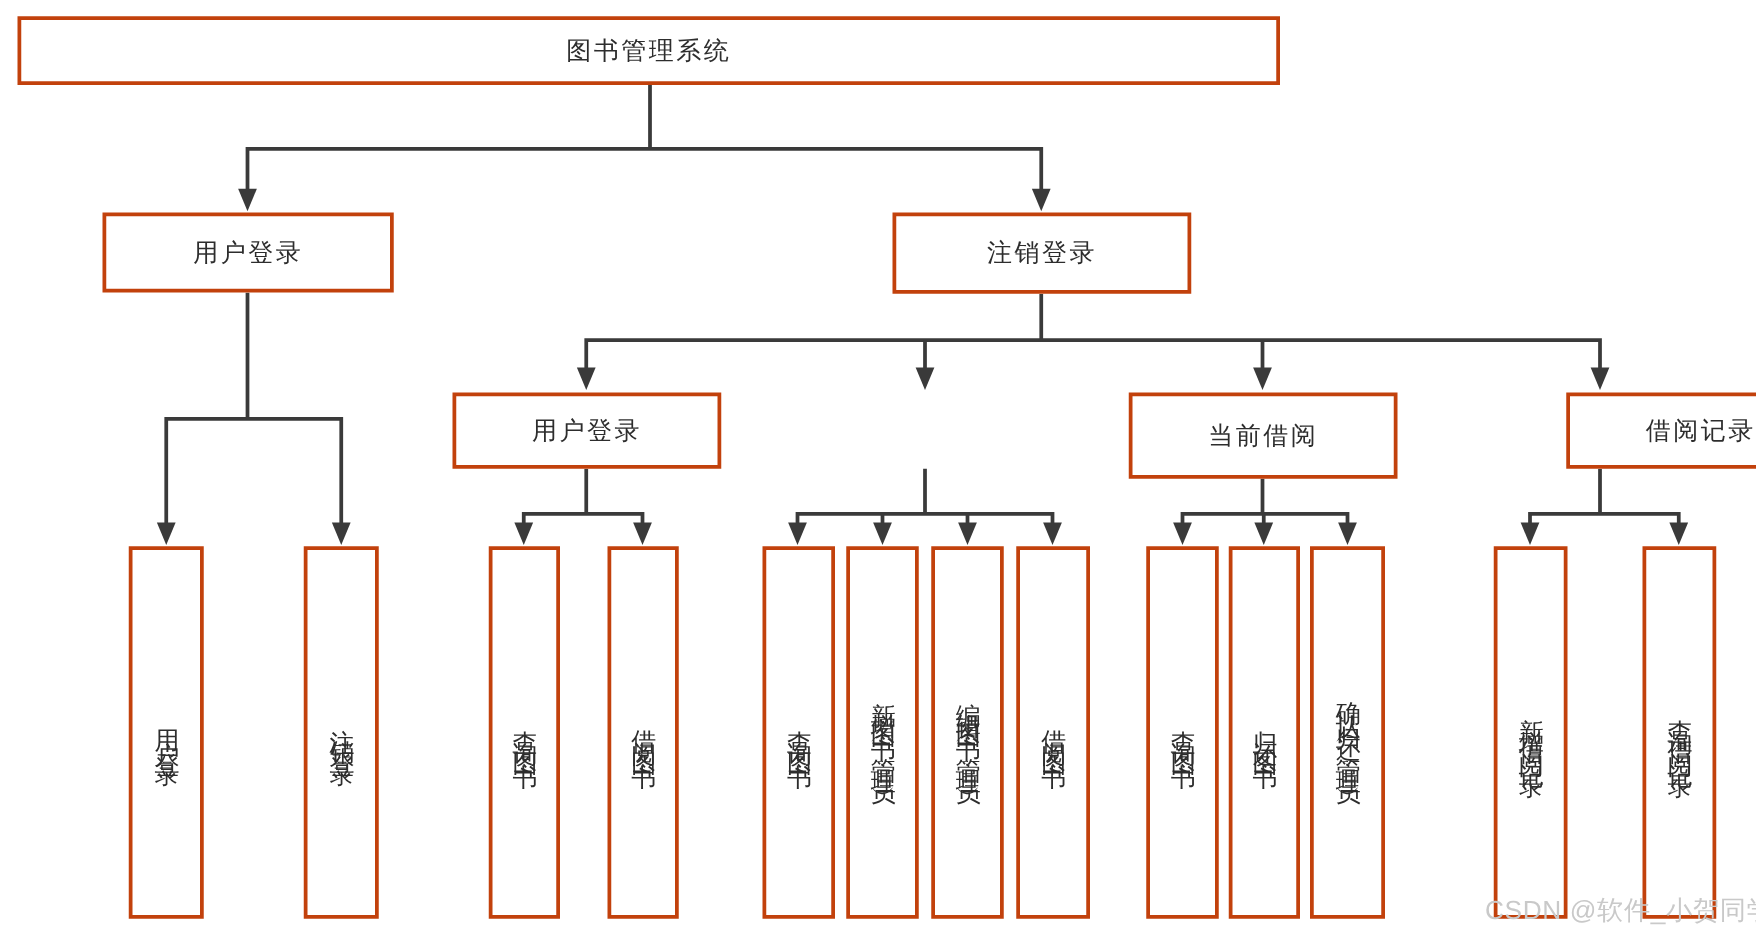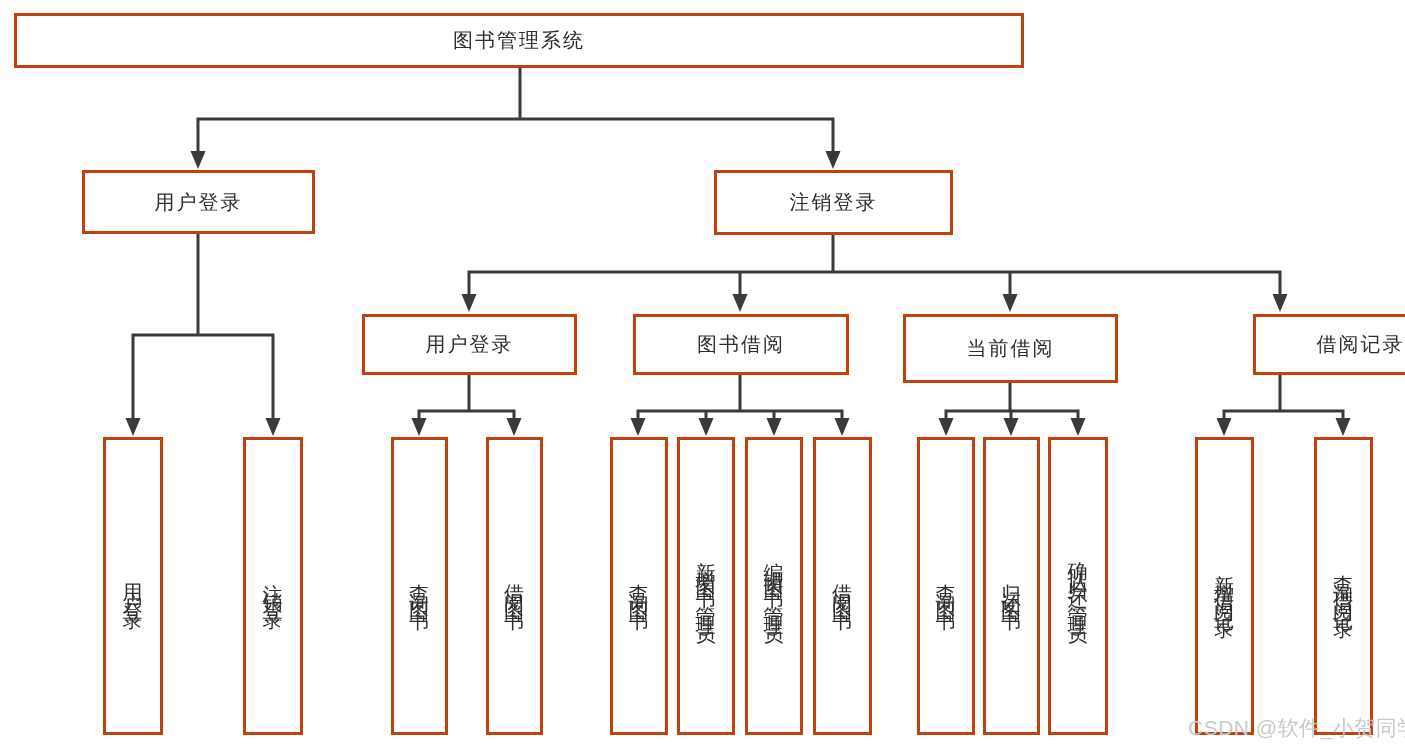--- a/index.html
+++ b/index.html
@@ -95,21 +95,20 @@
       <polygon points="1335.5,418 1350.5,418 1343,436"></polygon>
     </g>
   </svg>
 
   <div class="node h-node" style="left:14px; top:13px; width:1010px; height:55px;">图书管理系统</div>
 
   <div class="node h-node" style="left:82px; top:170px; width:233px; height:64px;">用户登录</div>
   <div class="node h-node" style="left:714px; top:170px; width:239px; height:65px;">注销登录</div>
 
   <div class="node h-node" style="left:362px; top:314px; width:215px; height:61px;">用户登录</div>
-  <div class="node h-node" style="left:633px; top:314px; width:216px; height:61px;">图书借阅</div>
   <div class="node h-node" style="left:903px; top:314px; width:215px; height:69px;">当前借阅</div>
   <div class="node h-node" style="left:1236px; top:314px; width:215px; height:61px;margin-left:17px;">借阅记录</div>
 
   <div class="node v-node" style="left:103px; top:437px; width:60px; height:298px;">用户登录</div>
   <div class="node v-node" style="left:243px; top:437px; width:60px; height:298px;">注销登录</div>
 
   <div class="node v-node" style="left:391px; top:437px; width:57px; height:298px;">查询图书</div>
   <div class="node v-node" style="left:486px; top:437px; width:57px; height:298px;">借阅图书</div>
 
   <div class="node v-node" style="left:610px; top:437px; width:58px; height:298px;">查询图书</div>

